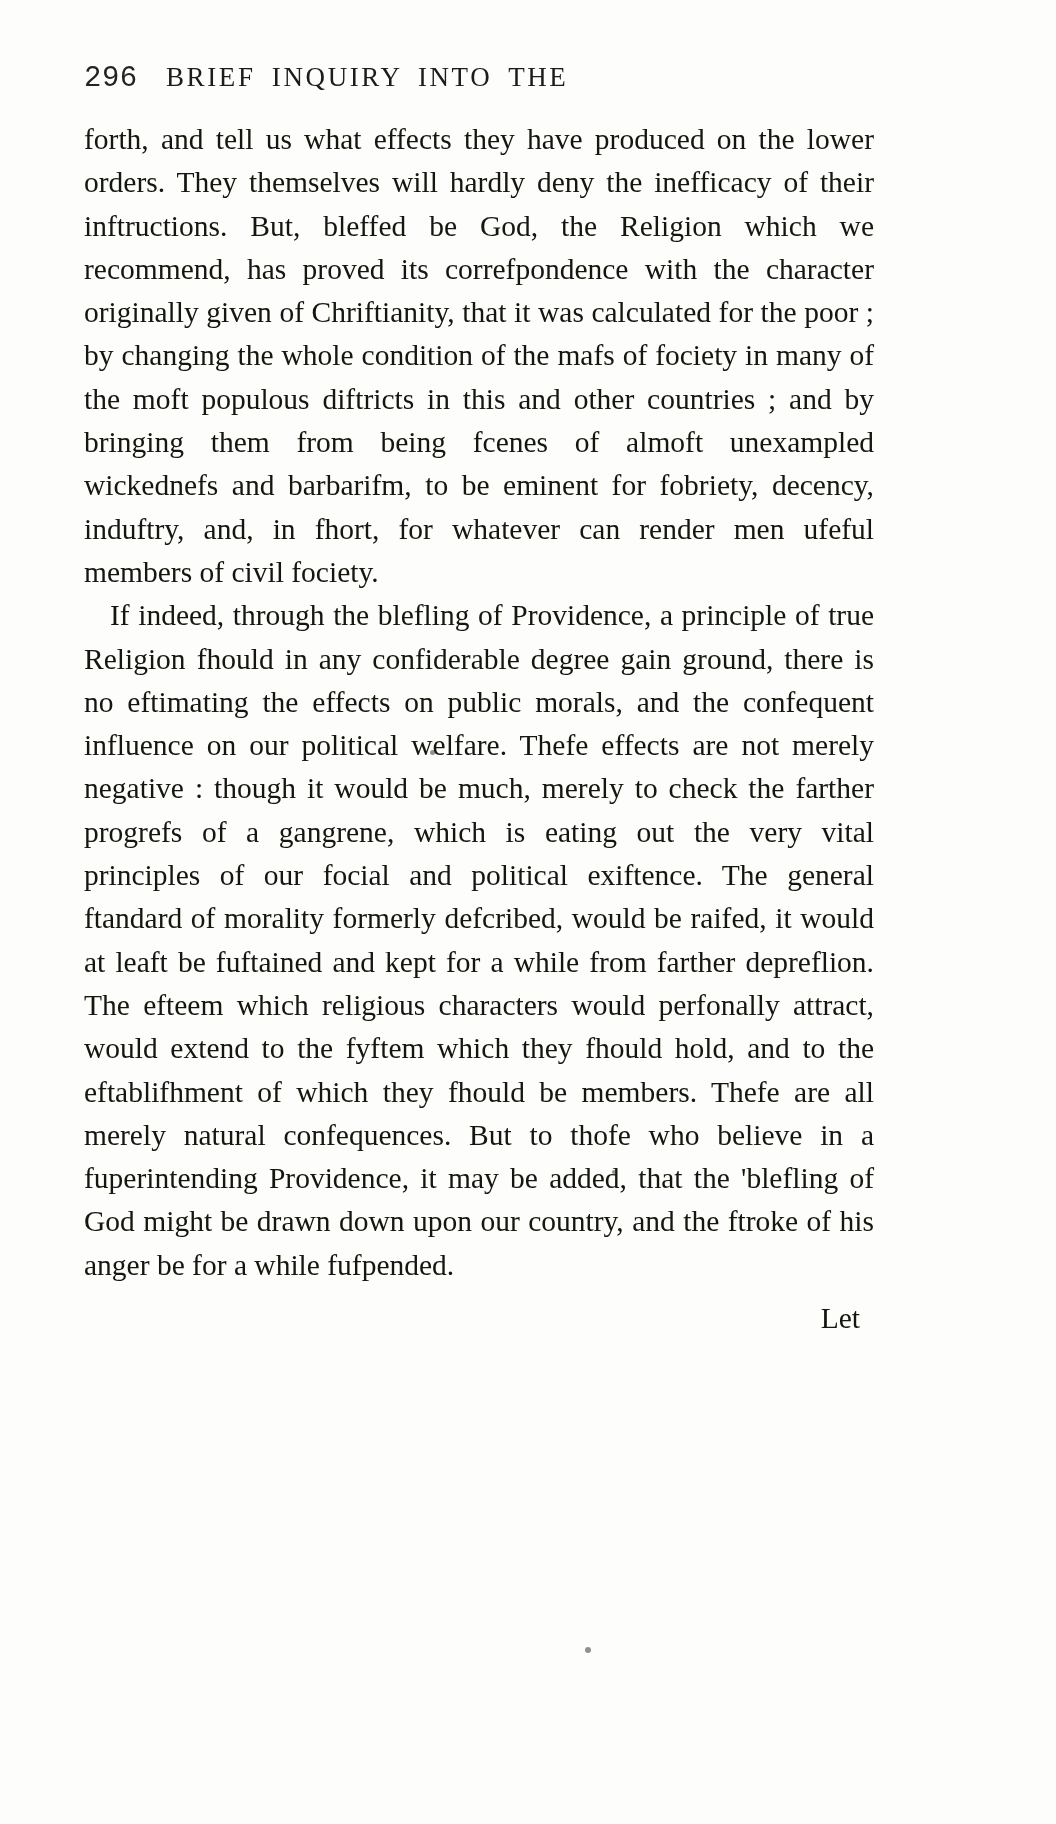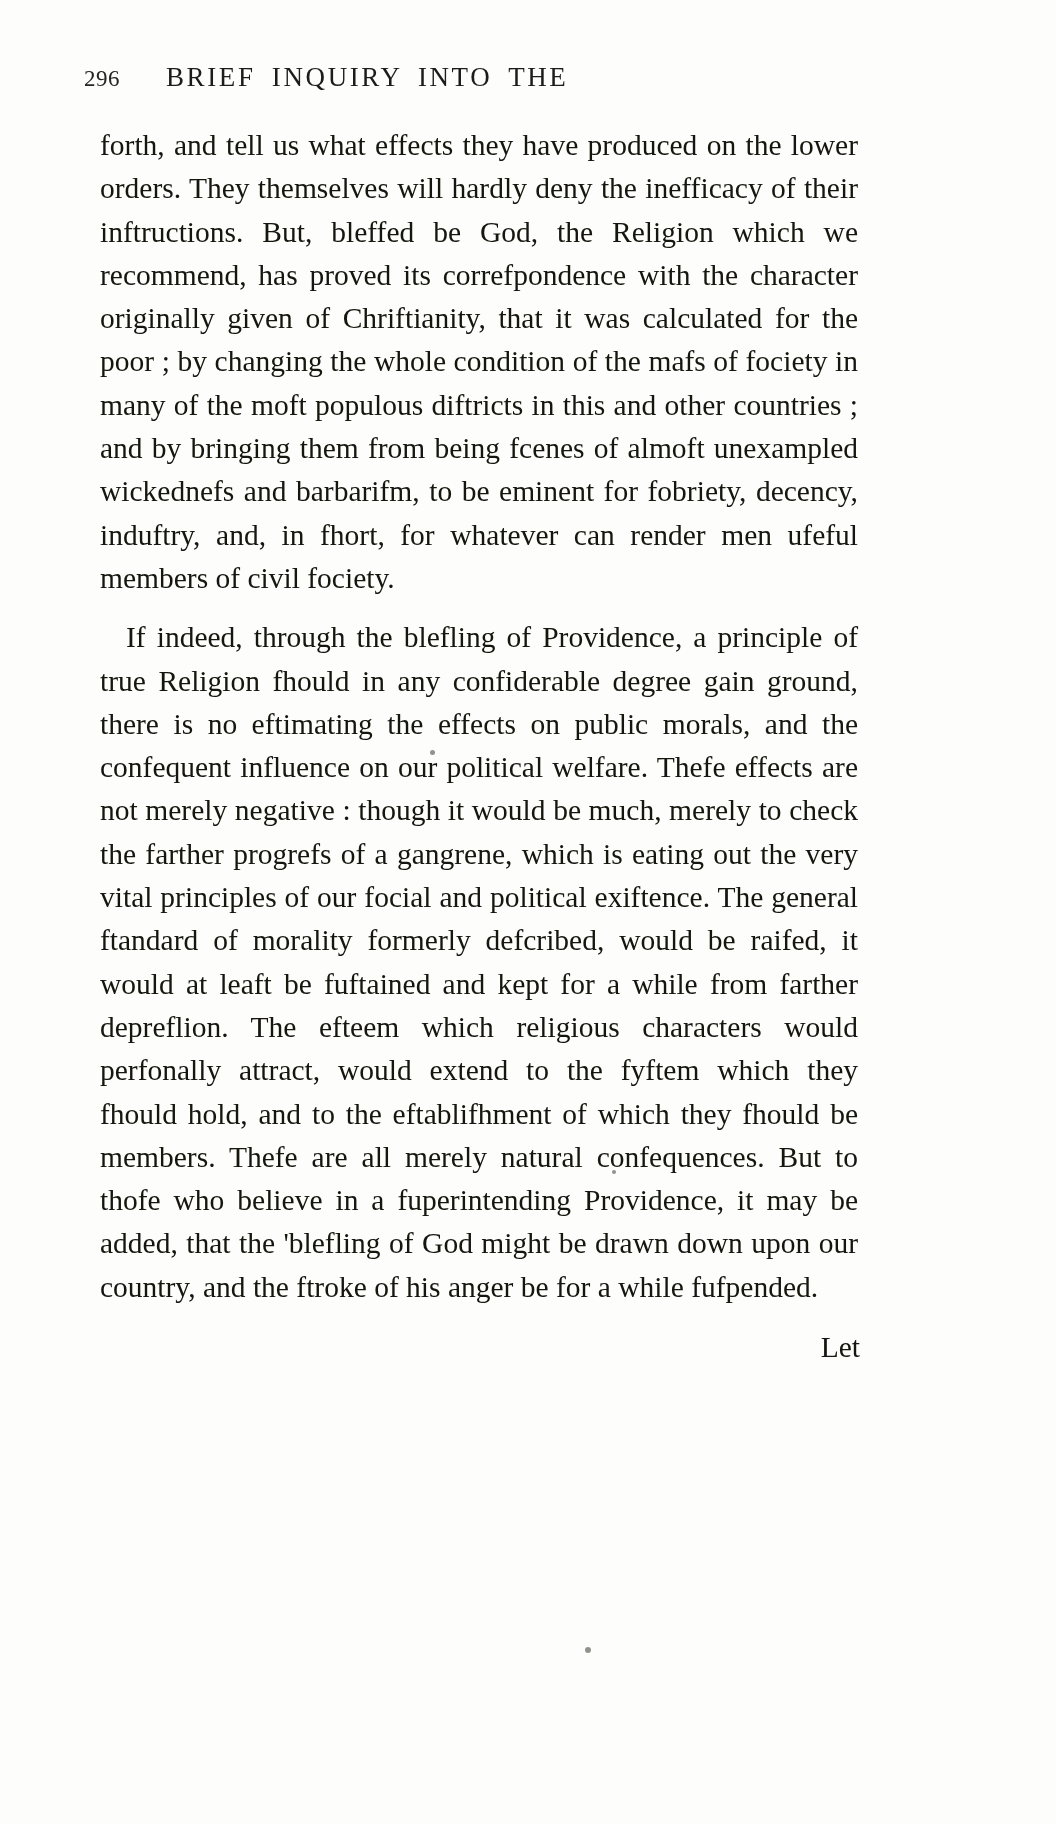--- a/index.html
+++ b/index.html
@@ -27,26 +27,26 @@
     width: 790px;
   }
   
   .running-head {
     display: flex;
     align-items: baseline;
     height: 46px;
     margin-bottom: 10px;
   }
   .folio {
-    font-size: 23px;
+    font-size: 29px;
     letter-spacing: 0.5px;
     color: #242420;
     width: 82px;
     flex: 0 0 82px;
-    font-family: Liberation Serif, serif;
+    font-family: Liberation Mono, monospace;
   }
   .head-title {
     flex: 1 1 auto;
     text-align: left;
     font-size: 27px;
     letter-spacing: 2.6px;
     word-spacing: 7px;
     color: #1c1c18;
     padding-right: 40px;
     font-family: "Liberation Serif", serif;
@@ -54,30 +54,30 @@
   
   .body-text {
     font-size: 29.5px;
     line-height: 43.3px;
     text-align: justify;
     text-justify: inter-word;
     color: #16160f;
     font-family: "Liberation Serif", serif;
   }
   .body-text p {
-    margin: 16px;
+    margin: 0;
   }
   .body-text p.indent {
     text-indent: 26px;
   }
   .body-text p + p {
     margin-top: 0px;
   }
   .catchword {
-    margin-top: 18px;
+    margin-top: 11px;
     text-align: right;
     font-size: 29.5px;
     line-height: 40px;
     padding-right: 14px;
     color: #16160f;
     font-family: Liberation Serif, serif;
   }
   
   .speck {
     position: absolute;

